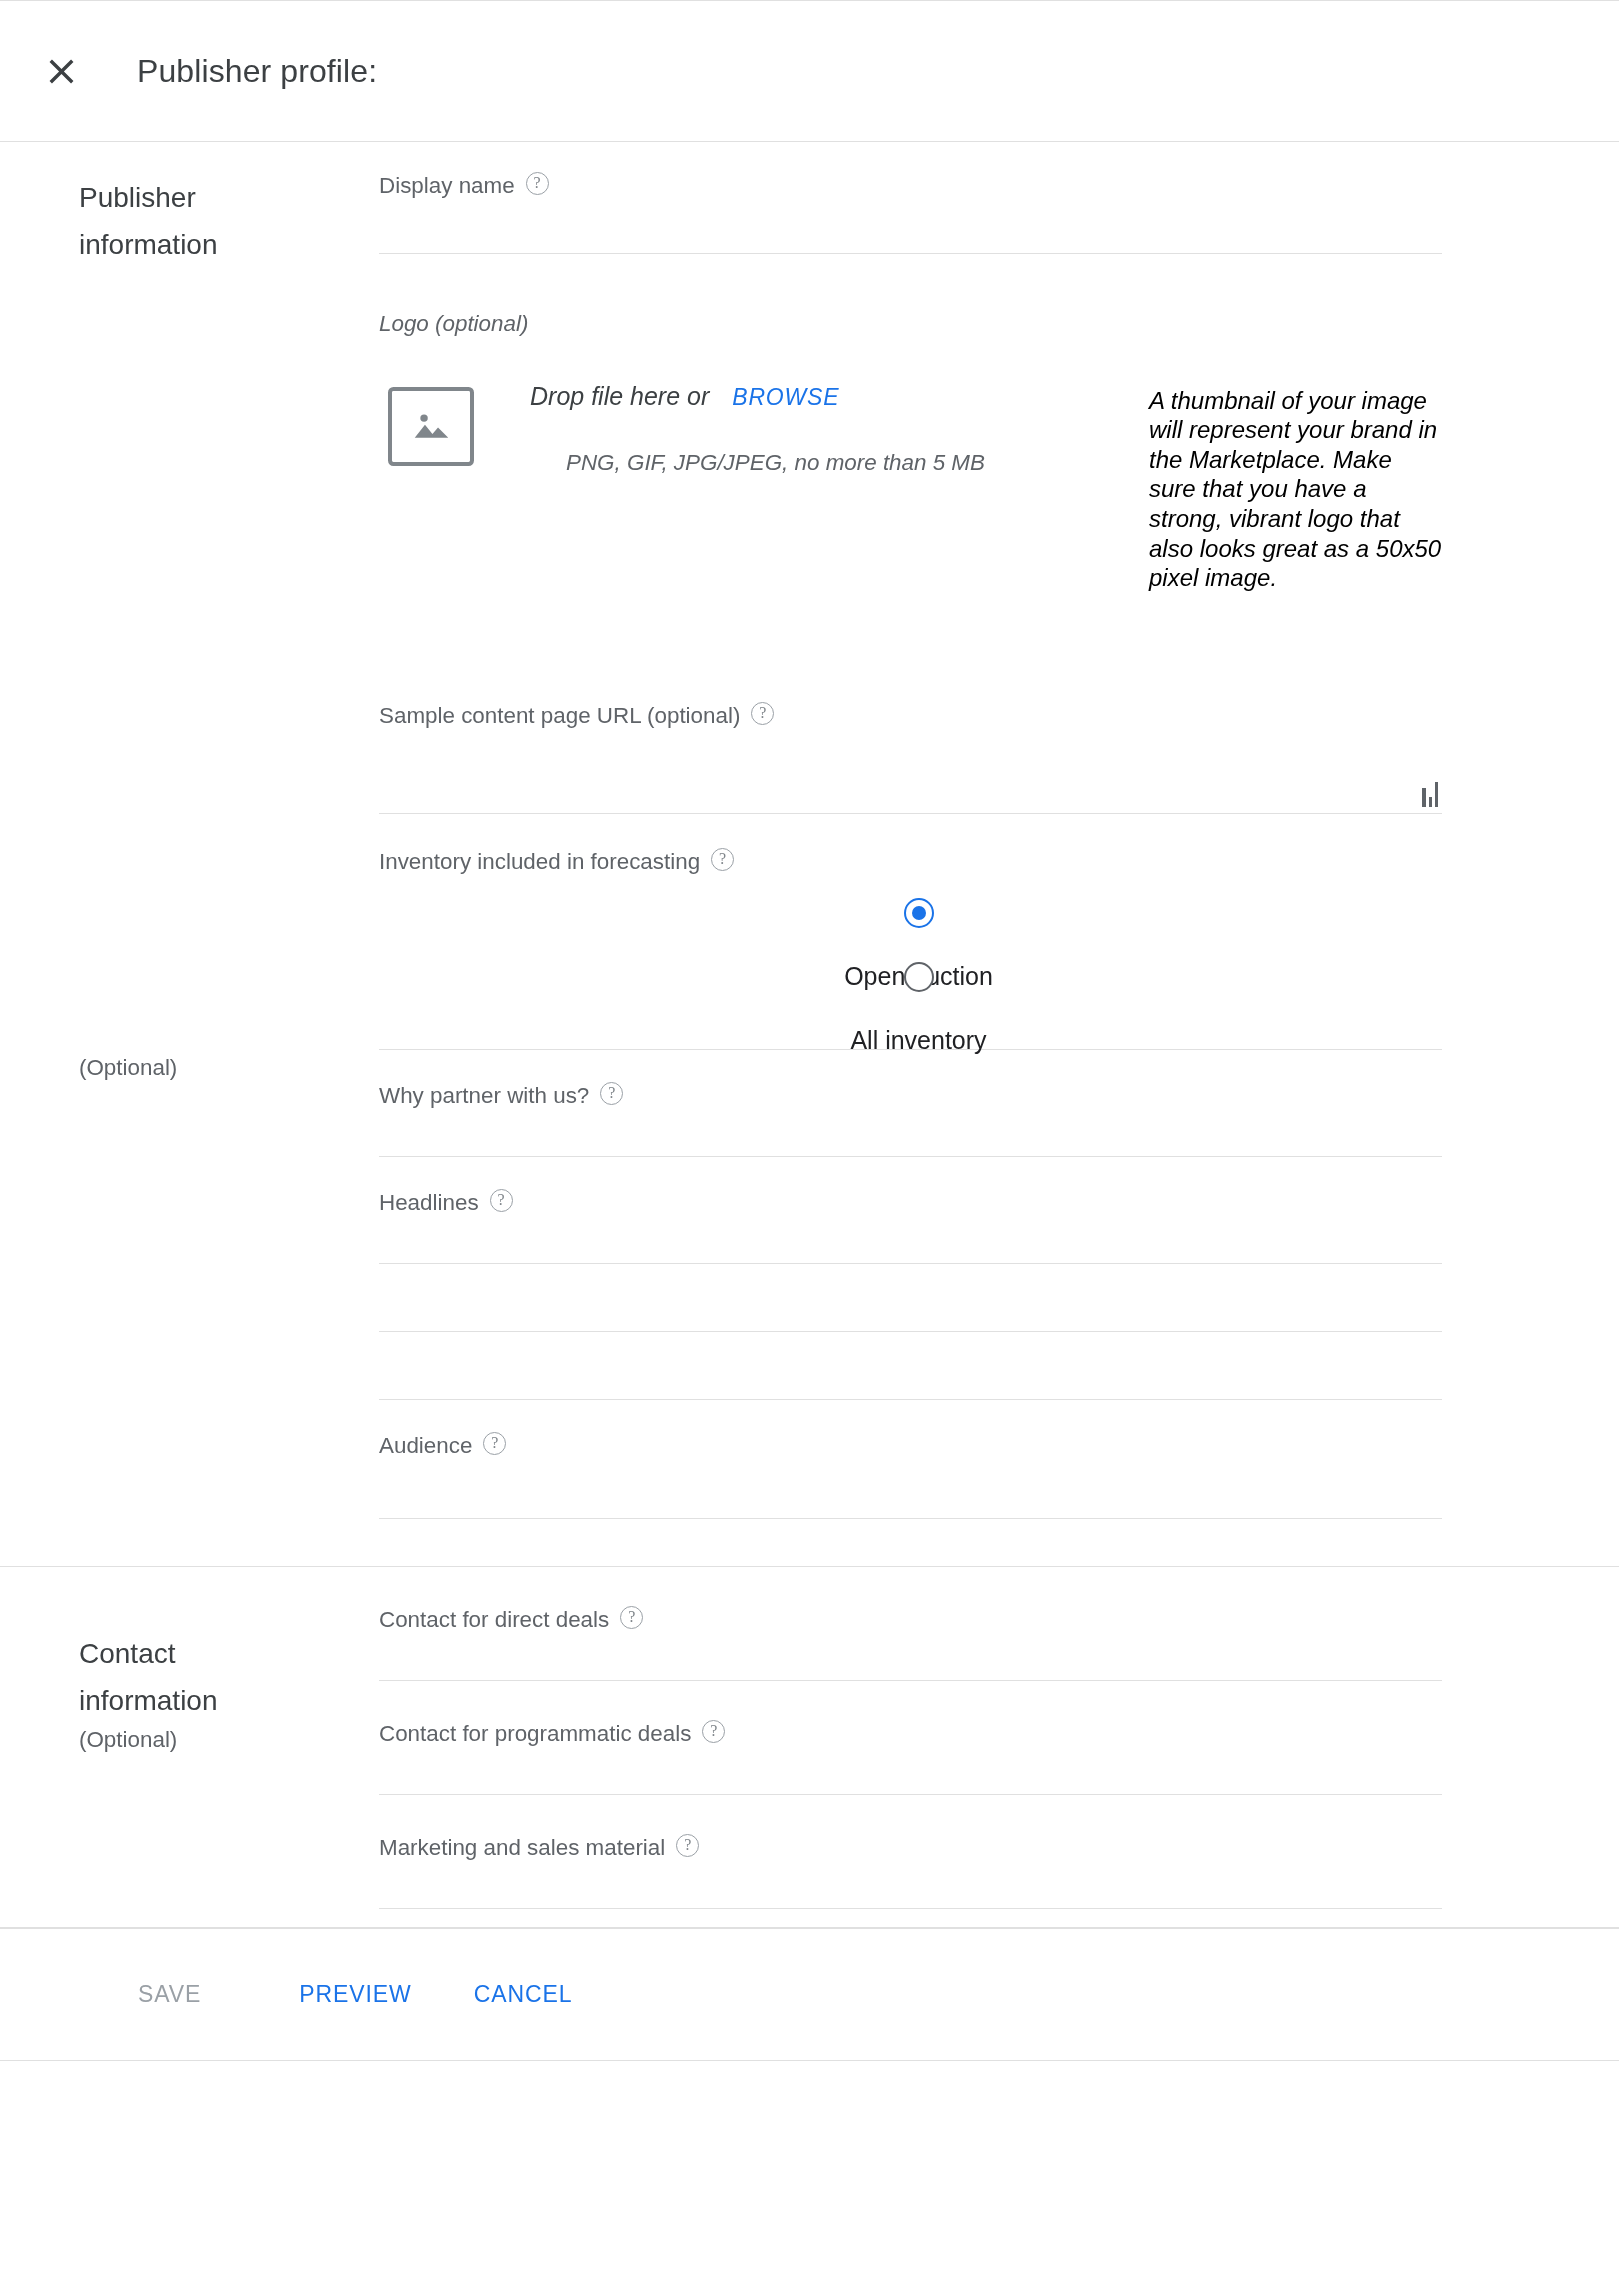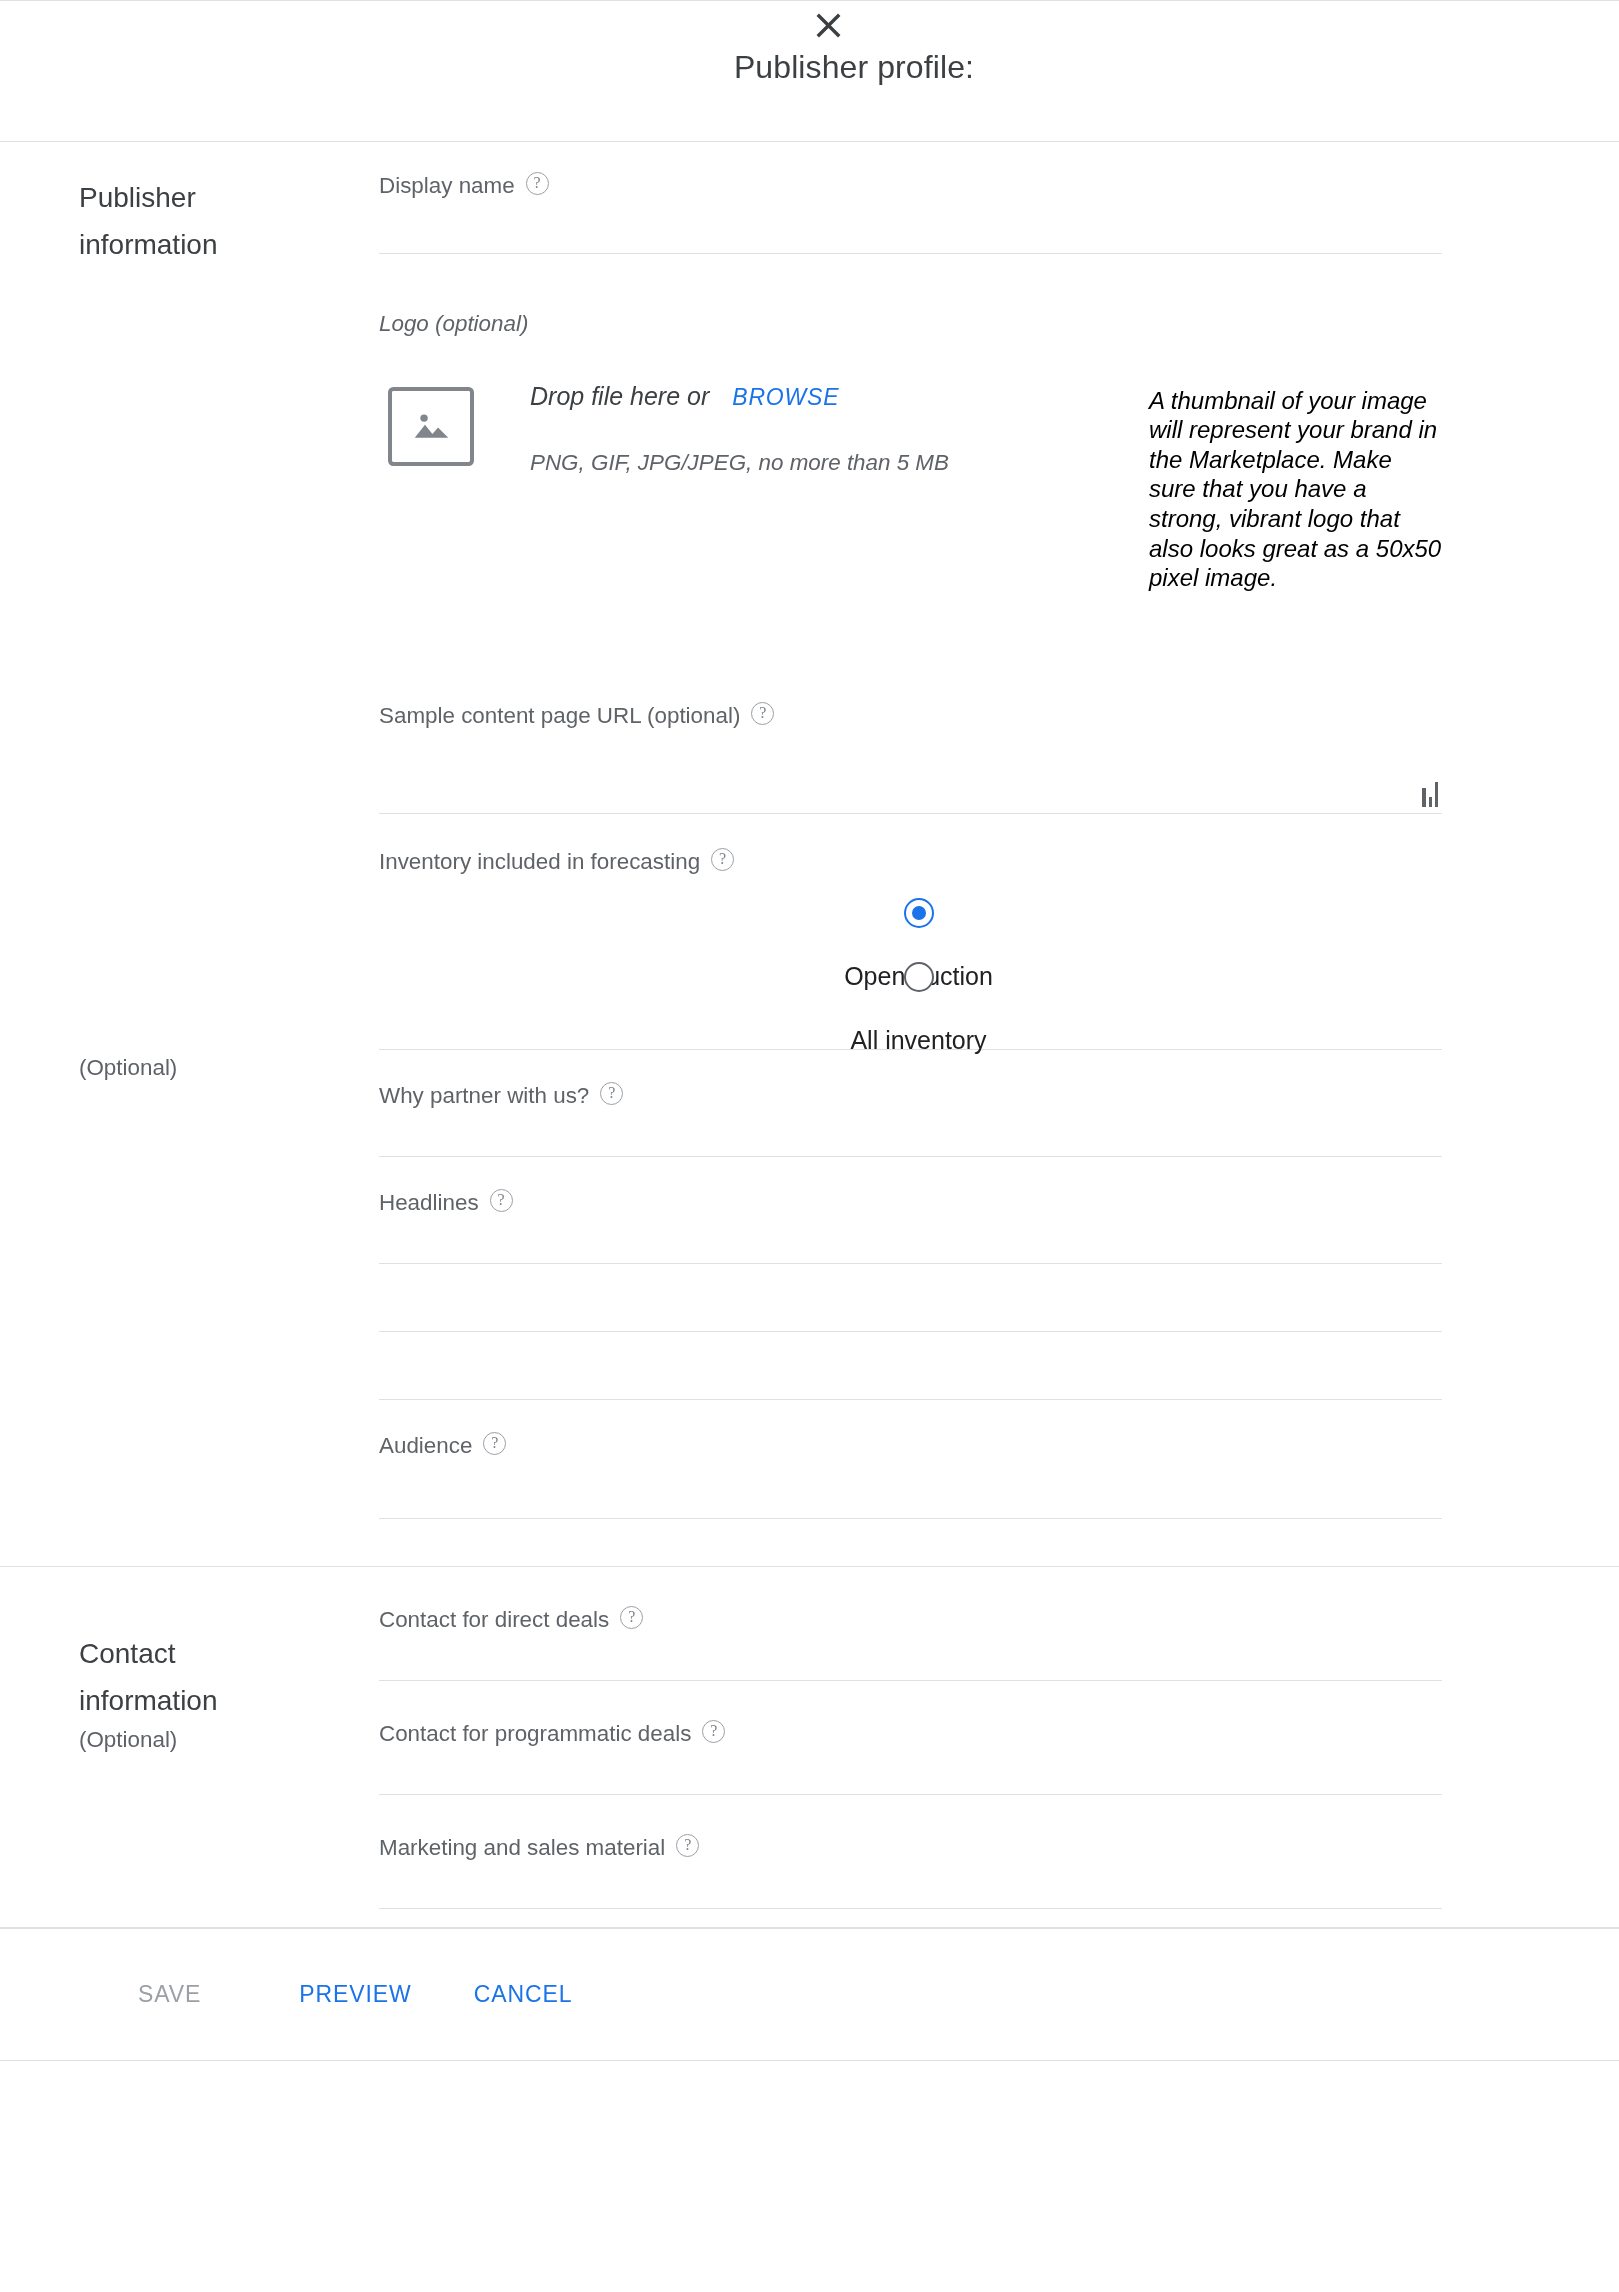--- a/index.html
+++ b/index.html
@@ -23,21 +23,20 @@
   }
 
   
   .dialog-header {
     height: 142px;
     border-top: 1.8px solid #e0e0e0;
     border-bottom: 1.8px solid #e0e0e0;
     display: flex;
     align-items: center;
     padding-left: 37px;
-    flex-direction: column;
   }
   .close-icon {
     width: 48px;
     height: 48px;
     display: flex;
     align-items: center;
     justify-content: center;
     cursor: pointer;
     flex: none;
   }
@@ -162,20 +161,21 @@
     color: #1a73e8;
     font-size: 23px;
     font-weight: 500;
     letter-spacing: 0.8px;
     cursor: pointer;
   }
   .drop-hint {
     font-size: 22.4px;
     color: #5f6368;
     margin-top: 39px;
+    margin-left: 36px;
   }
   .logo-note {
     font-size: 24px;
     line-height: 29.6px;
     color: #000000;
     max-width: 421px;
     padding-top: 3.6px;
   }
 
   

